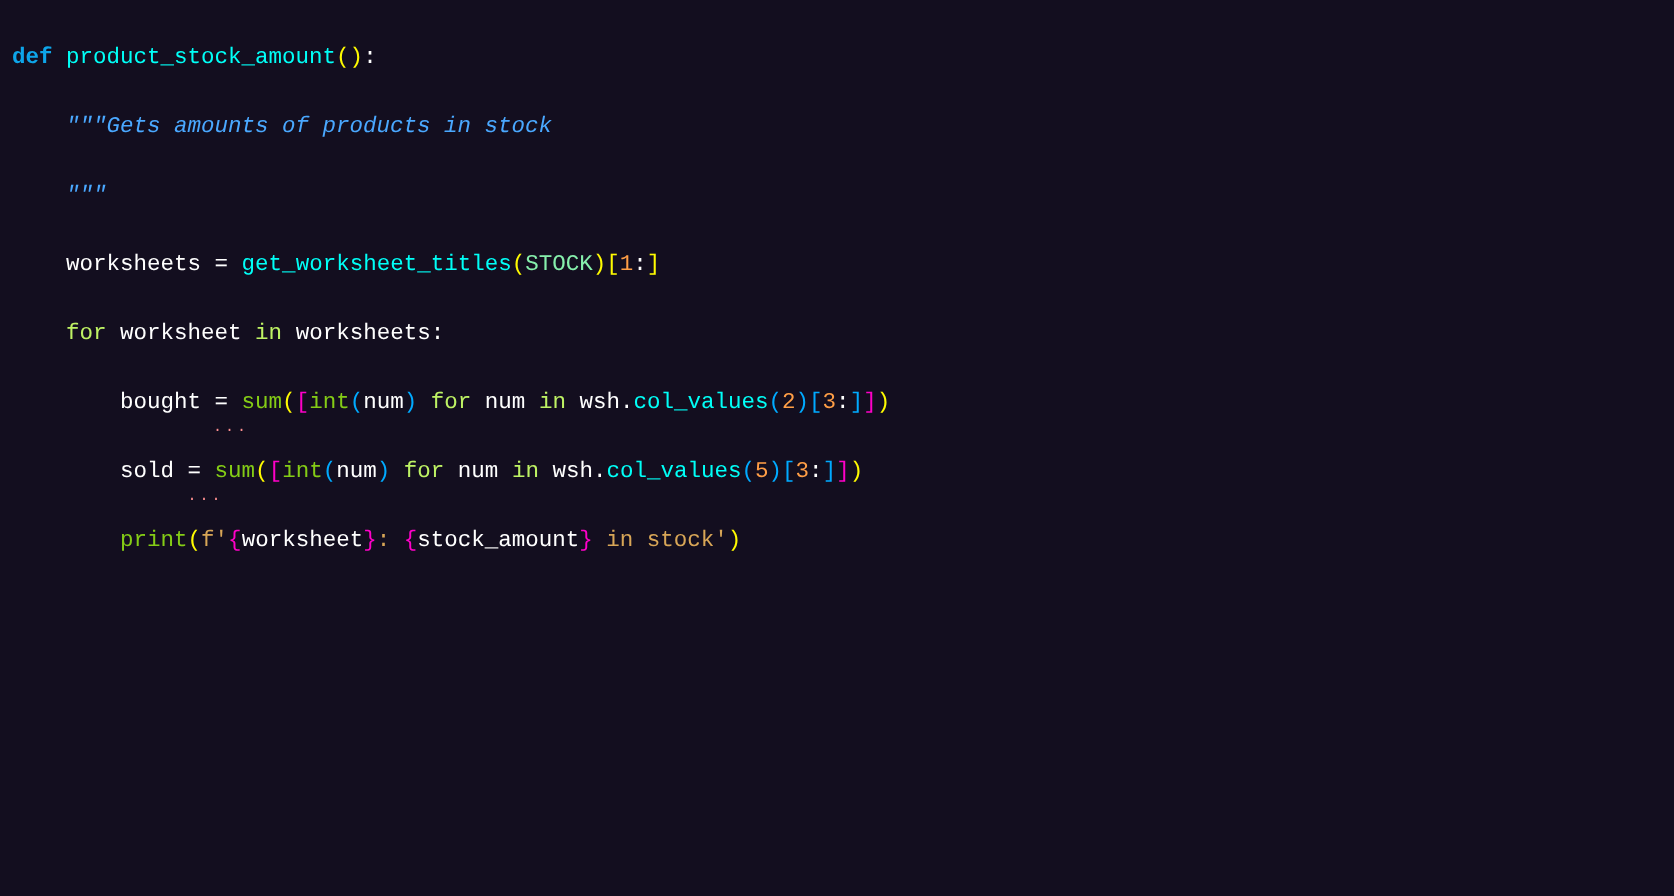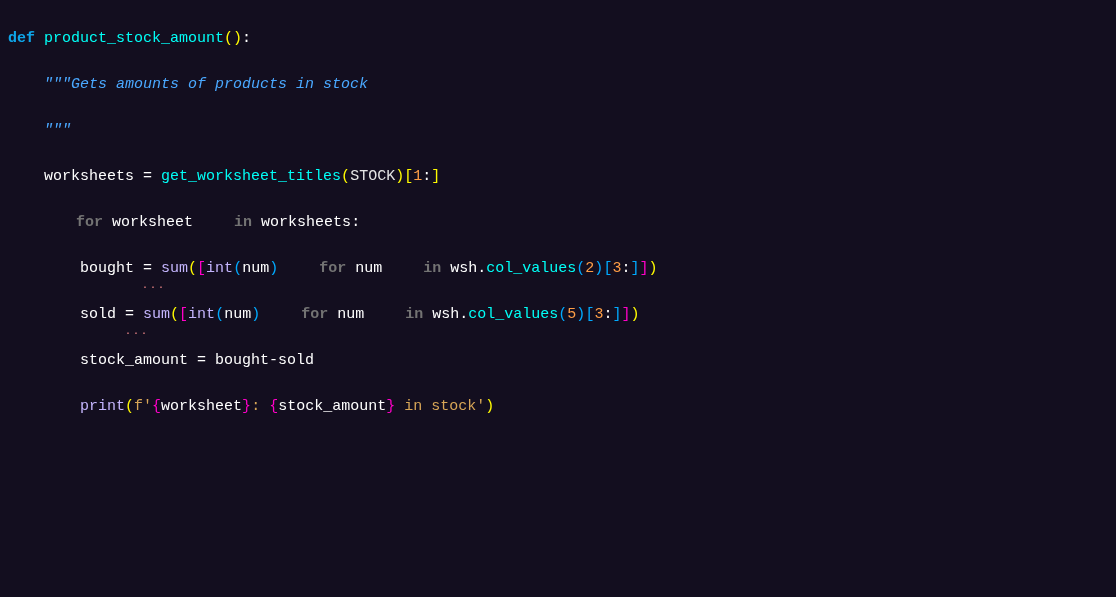--- a/index.html
+++ b/index.html
@@ -12,50 +12,49 @@
     padding: 4px 0;
     width: 1116px;
     height: 597px;
     overflow: hidden;
   }
   .code-editor {
     white-space: pre;
     padding-left: 8px;
   }
   .kw-def { color: #0ea5e9; font-weight: bold; }
-  .kw-flow { color: #737373; font-weight: bold; margin-left: 32px; }
+  .kw-flow { color: #bef264; font-weight: normal; }
   .fn-name { color: #00fff7; margin-top: 41px; }
   .paren { color: #fffb00; }
   .paren2 { color: #ff00c8; }
   .paren3 { color: #00aaff; }
   .colon { color: #ffffff; }
   .docstr { color: #4aa8ff; font-style: italic; }
   .ident { color: #ffffff; }
   .op { color: #ffffff; }
-  .builtin { color: #c4b5fd; }
-  .const { color: #e5e5e5; }
+  .builtin { color: #84cc16; }
+  .const { color: #86efac; }
   .num { color: #ff9e46; }
   .str { color: #d8a657; }
   .fstr-brace { color: #ff00c8; }
   .fstr-expr { color: #ffffff; }
   .line { position: relative; }
   .dots-under { position: absolute; font-size: 10px; color: #ff9090; letter-spacing: 2px; }
 </style>
 </head>
 <body>
 
 <div class="code-editor">
 <div class="line"><span class="kw-def">def</span><span> </span><span class="fn-name">product_stock_amount</span><span class="paren">(</span><span class="paren">)</span><span class="colon">:</span></div>
 <div class="line"><span>    </span><span class="docstr">"""Gets amounts of products in stock</span></div>
 <div class="line"><span>    </span><span class="docstr">"""</span></div>
 <div class="line"><span>    </span><span class="ident">worksheets </span><span class="op">=</span><span> </span><span class="fn-name">get_worksheet_titles</span><span class="paren">(</span><span class="const">STOCK</span><span class="paren">)</span><span class="paren">[</span><span class="num">1</span><span class="colon">:</span><span class="paren">]</span></div>
 <div class="line"><span>    </span><span class="kw-flow">for</span><span> </span><span class="ident">worksheet</span><span> </span><span class="kw-flow">in</span><span> </span><span class="ident">worksheets</span><span class="colon">:</span></div>
 <div class="line"><span>        </span><span class="ident">bought </span><span class="op">=</span><span> </span><span class="builtin">sum</span><span class="paren">(</span><span class="paren2">[</span><span class="builtin">int</span><span class="paren3">(</span><span class="ident">num</span><span class="paren3">)</span><span> </span><span class="kw-flow">for</span><span> </span><span class="ident">num</span><span> </span><span class="kw-flow">in</span><span> </span><span class="ident">wsh</span><span class="ident">.</span><span class="fn-name">col_values</span><span class="paren3">(</span><span class="num">2</span><span class="paren3">)</span><span class="paren3">[</span><span class="num">3</span><span class="colon">:</span><span class="paren3">]</span><span class="paren2">]</span><span class="paren">)</span><span class="dots-under" style="left:134px;top:17px;">...</span></div>
 <div class="line"><span>        </span><span class="ident">sold </span><span class="op">=</span><span> </span><span class="builtin">sum</span><span class="paren">(</span><span class="paren2">[</span><span class="builtin">int</span><span class="paren3">(</span><span class="ident">num</span><span class="paren3">)</span><span> </span><span class="kw-flow">for</span><span> </span><span class="ident">num</span><span> </span><span class="kw-flow">in</span><span> </span><span class="ident">wsh</span><span class="ident">.</span><span class="fn-name">col_values</span><span class="paren3">(</span><span class="num">5</span><span class="paren3">)</span><span class="paren3">[</span><span class="num">3</span><span class="colon">:</span><span class="paren3">]</span><span class="paren2">]</span><span class="paren">)</span><span class="dots-under" style="left:117px;top:17px;">...</span></div>
-<div class="line"><span>        </span><span class="ident">stock_amount </span><span class="op">=</span><span class="ident"> bought-sold</span></div>
 <div class="line"><span>        </span><span class="builtin">print</span><span class="paren">(</span><span class="str">f</span><span class="str">'</span><span class="fstr-brace">{</span><span class="fstr-expr">worksheet</span><span class="fstr-brace">}</span><span class="str">: </span><span class="fstr-brace">{</span><span class="fstr-expr">stock_amount</span><span class="fstr-brace">}</span><span class="str"> in stock</span><span class="str">'</span><span class="paren">)</span></div>
 <div class="line"><span> </span></div>
 <div class="line"><span> </span></div>
 
 
 
 
 
 
 

